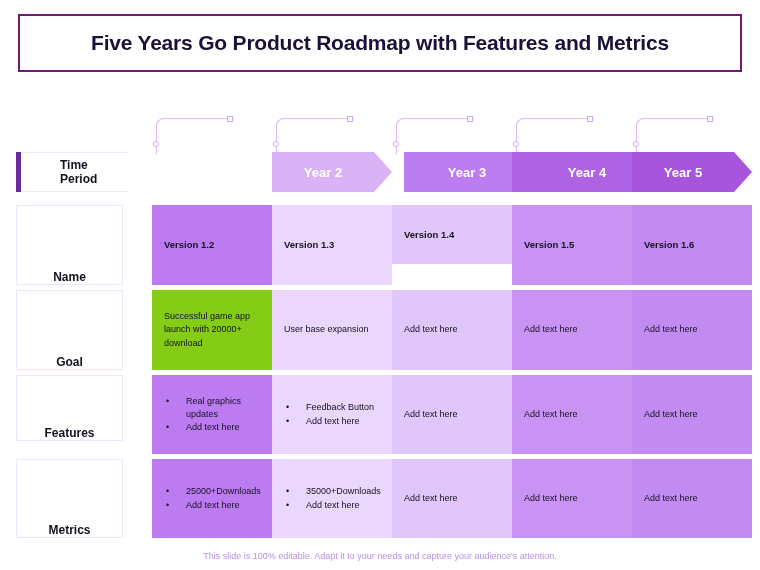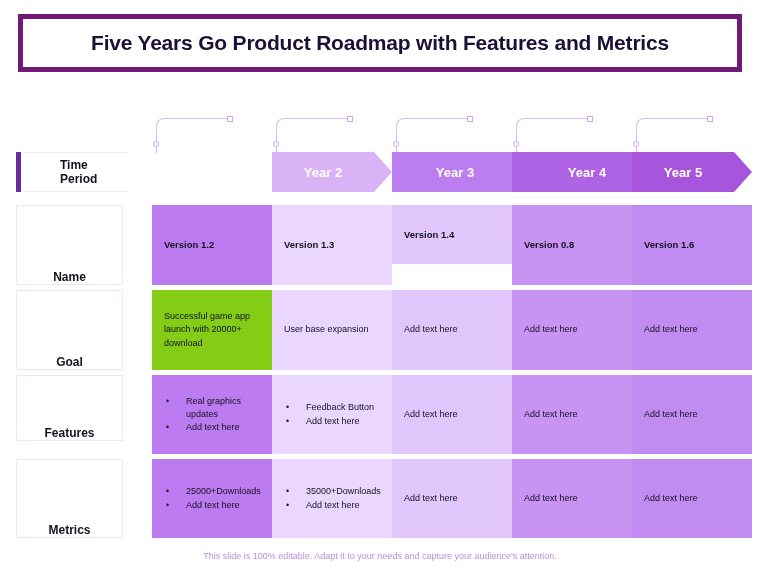--- a/index.html
+++ b/index.html
@@ -16,21 +16,21 @@
   }
 
   
   .title-box {
     position: absolute;
     left: 18px;
     top: 14px;
     width: 724px;
     height: 58px;
     box-sizing: border-box;
-    border: 5px solid #701a75;
+    border: 2px solid #701a75;
     display: flex;
     align-items: center;
     justify-content: center;
     background: #ffffff;
   }
   .title-text {
     font-size: 21px;
     font-weight: bold;
     color: #1b1035;
     letter-spacing: -0.2px;
@@ -234,21 +234,21 @@
       <div class="dot-square"></div>
     </div>
     <div class="tp-wrap">
       <div class="tp-chevron"></div>
       <div class="tp-bar"></div>
       <div class="tp-label">Time Period</div>
     </div>
     <div class="year-chevron" style="left: 272px; width: 120px; background: rgb(217, 179, 245);">
       <span>Year 2</span>
     </div>
-    <div class="year-chevron" style="left: 392px; width: 144px; background: rgb(188, 125, 240);">
+    <div class="year-chevron" style="left: 404px; width: 144px; background: rgb(188, 125, 240);">
       <span>Year 3</span>
     </div>
     <div class="year-chevron" style="left: 512px; width: 120px; background: rgb(174, 99, 228); padding-left: 24px;">
       <span>Year 4</span>
     </div>
     <div class="year-chevron" style="left: 632px; width: 120px; background: rgb(168, 85, 221);">
       <span>Year 5</span>
     </div>
     <div class="label-cell" style="top: 205px; height: 80px;">
       <span>Name</span>
@@ -256,21 +256,21 @@
     <div class="body-cell" style="left: 152px; width: 120px; top: 205px; height: 80px; background: rgb(189, 123, 242);">
       <div class="cell-text bold">Version 1.2</div>
     </div>
     <div class="body-cell" style="left: 272px; width: 120px; top: 205px; height: 80px; background: rgb(235, 215, 253);">
       <div class="cell-text bold">Version 1.3</div>
     </div>
     <div class="body-cell" style="left: 392px; width: 120px; top: 205px; height: 59px; background: rgb(224, 198, 251);">
       <div class="cell-text bold">Version 1.4</div>
     </div>
     <div class="body-cell" style="left: 512px; width: 120px; top: 205px; height: 80px; background: rgb(200, 147, 243);">
-      <div class="cell-text bold">Version 0.8</div>
+      <div class="cell-text bold">Version 1.5</div>
     </div>
     <div class="body-cell" style="left: 632px; width: 120px; top: 205px; height: 80px; background: rgb(194, 139, 241);">
       <div class="cell-text bold">Version 1.6</div>
     </div>
     <div class="label-cell" style="top: 290px; height: 80px;">
       <span>Goal</span>
     </div>
     <div class="body-cell" style="left: 152px; width: 120px; top: 290px; height: 80px; background: #84cc16;">
       <div class="cell-text">Successful game app launch with 20000+ download</div>
     </div>

